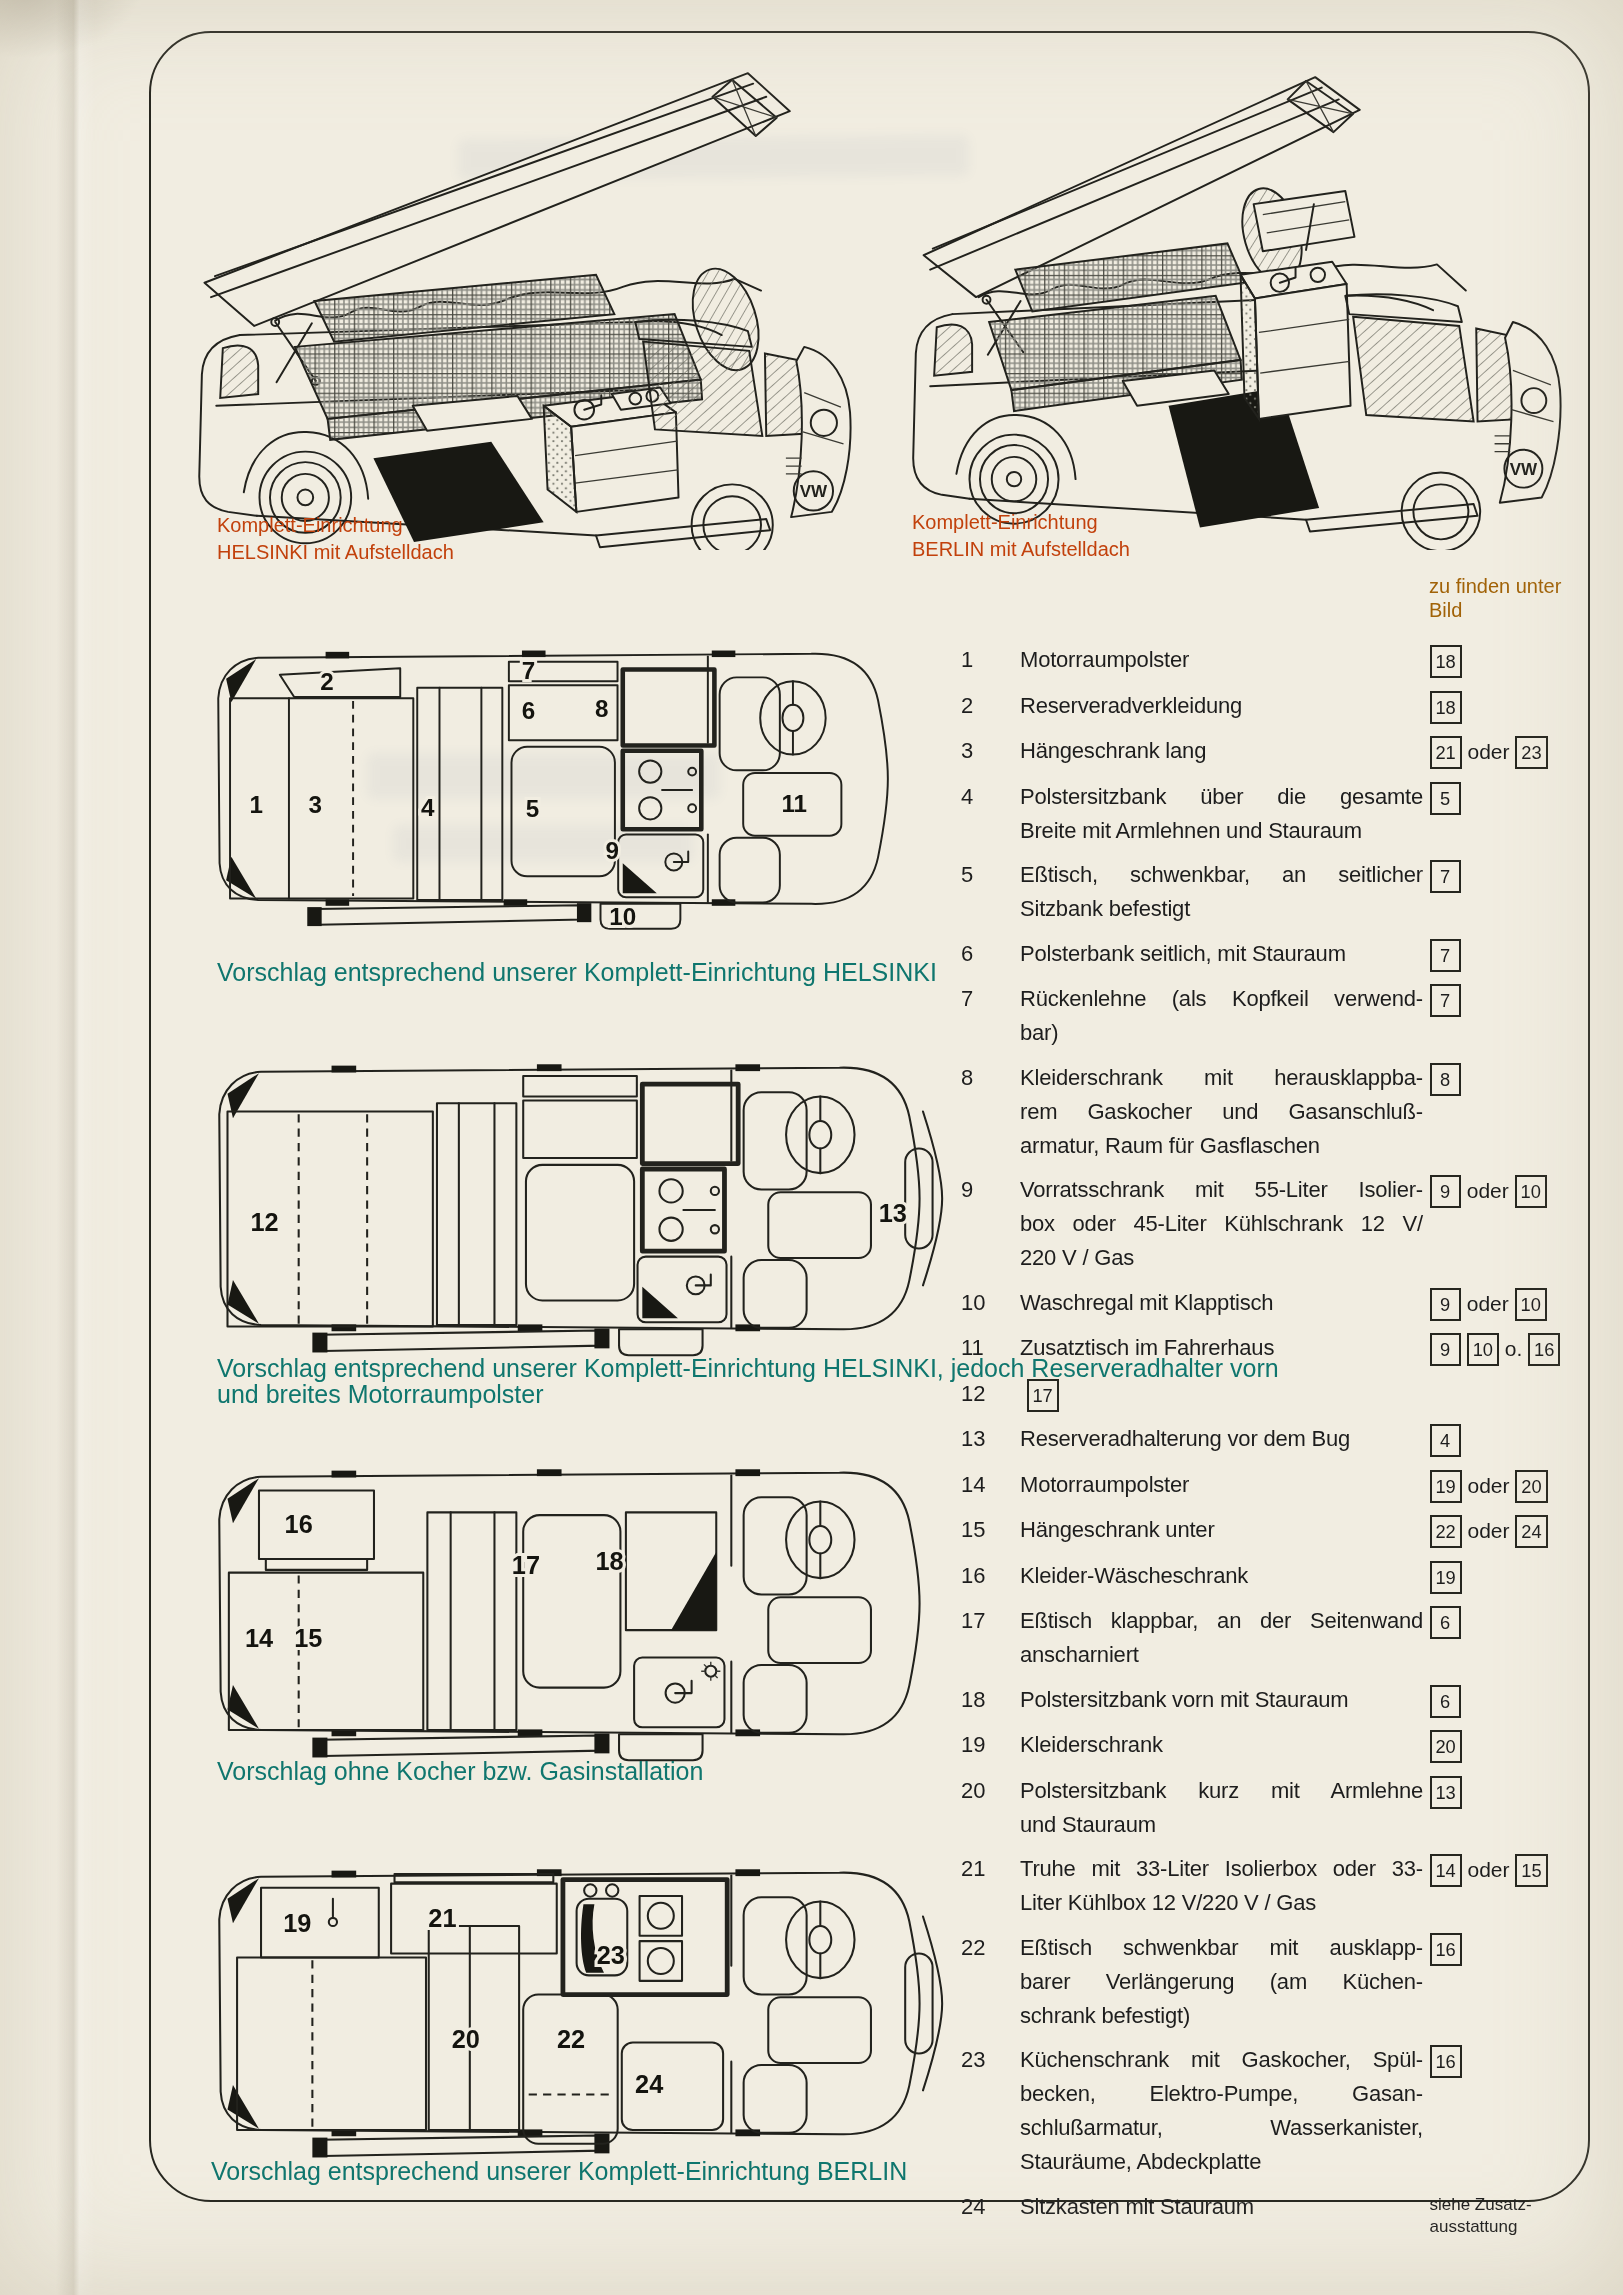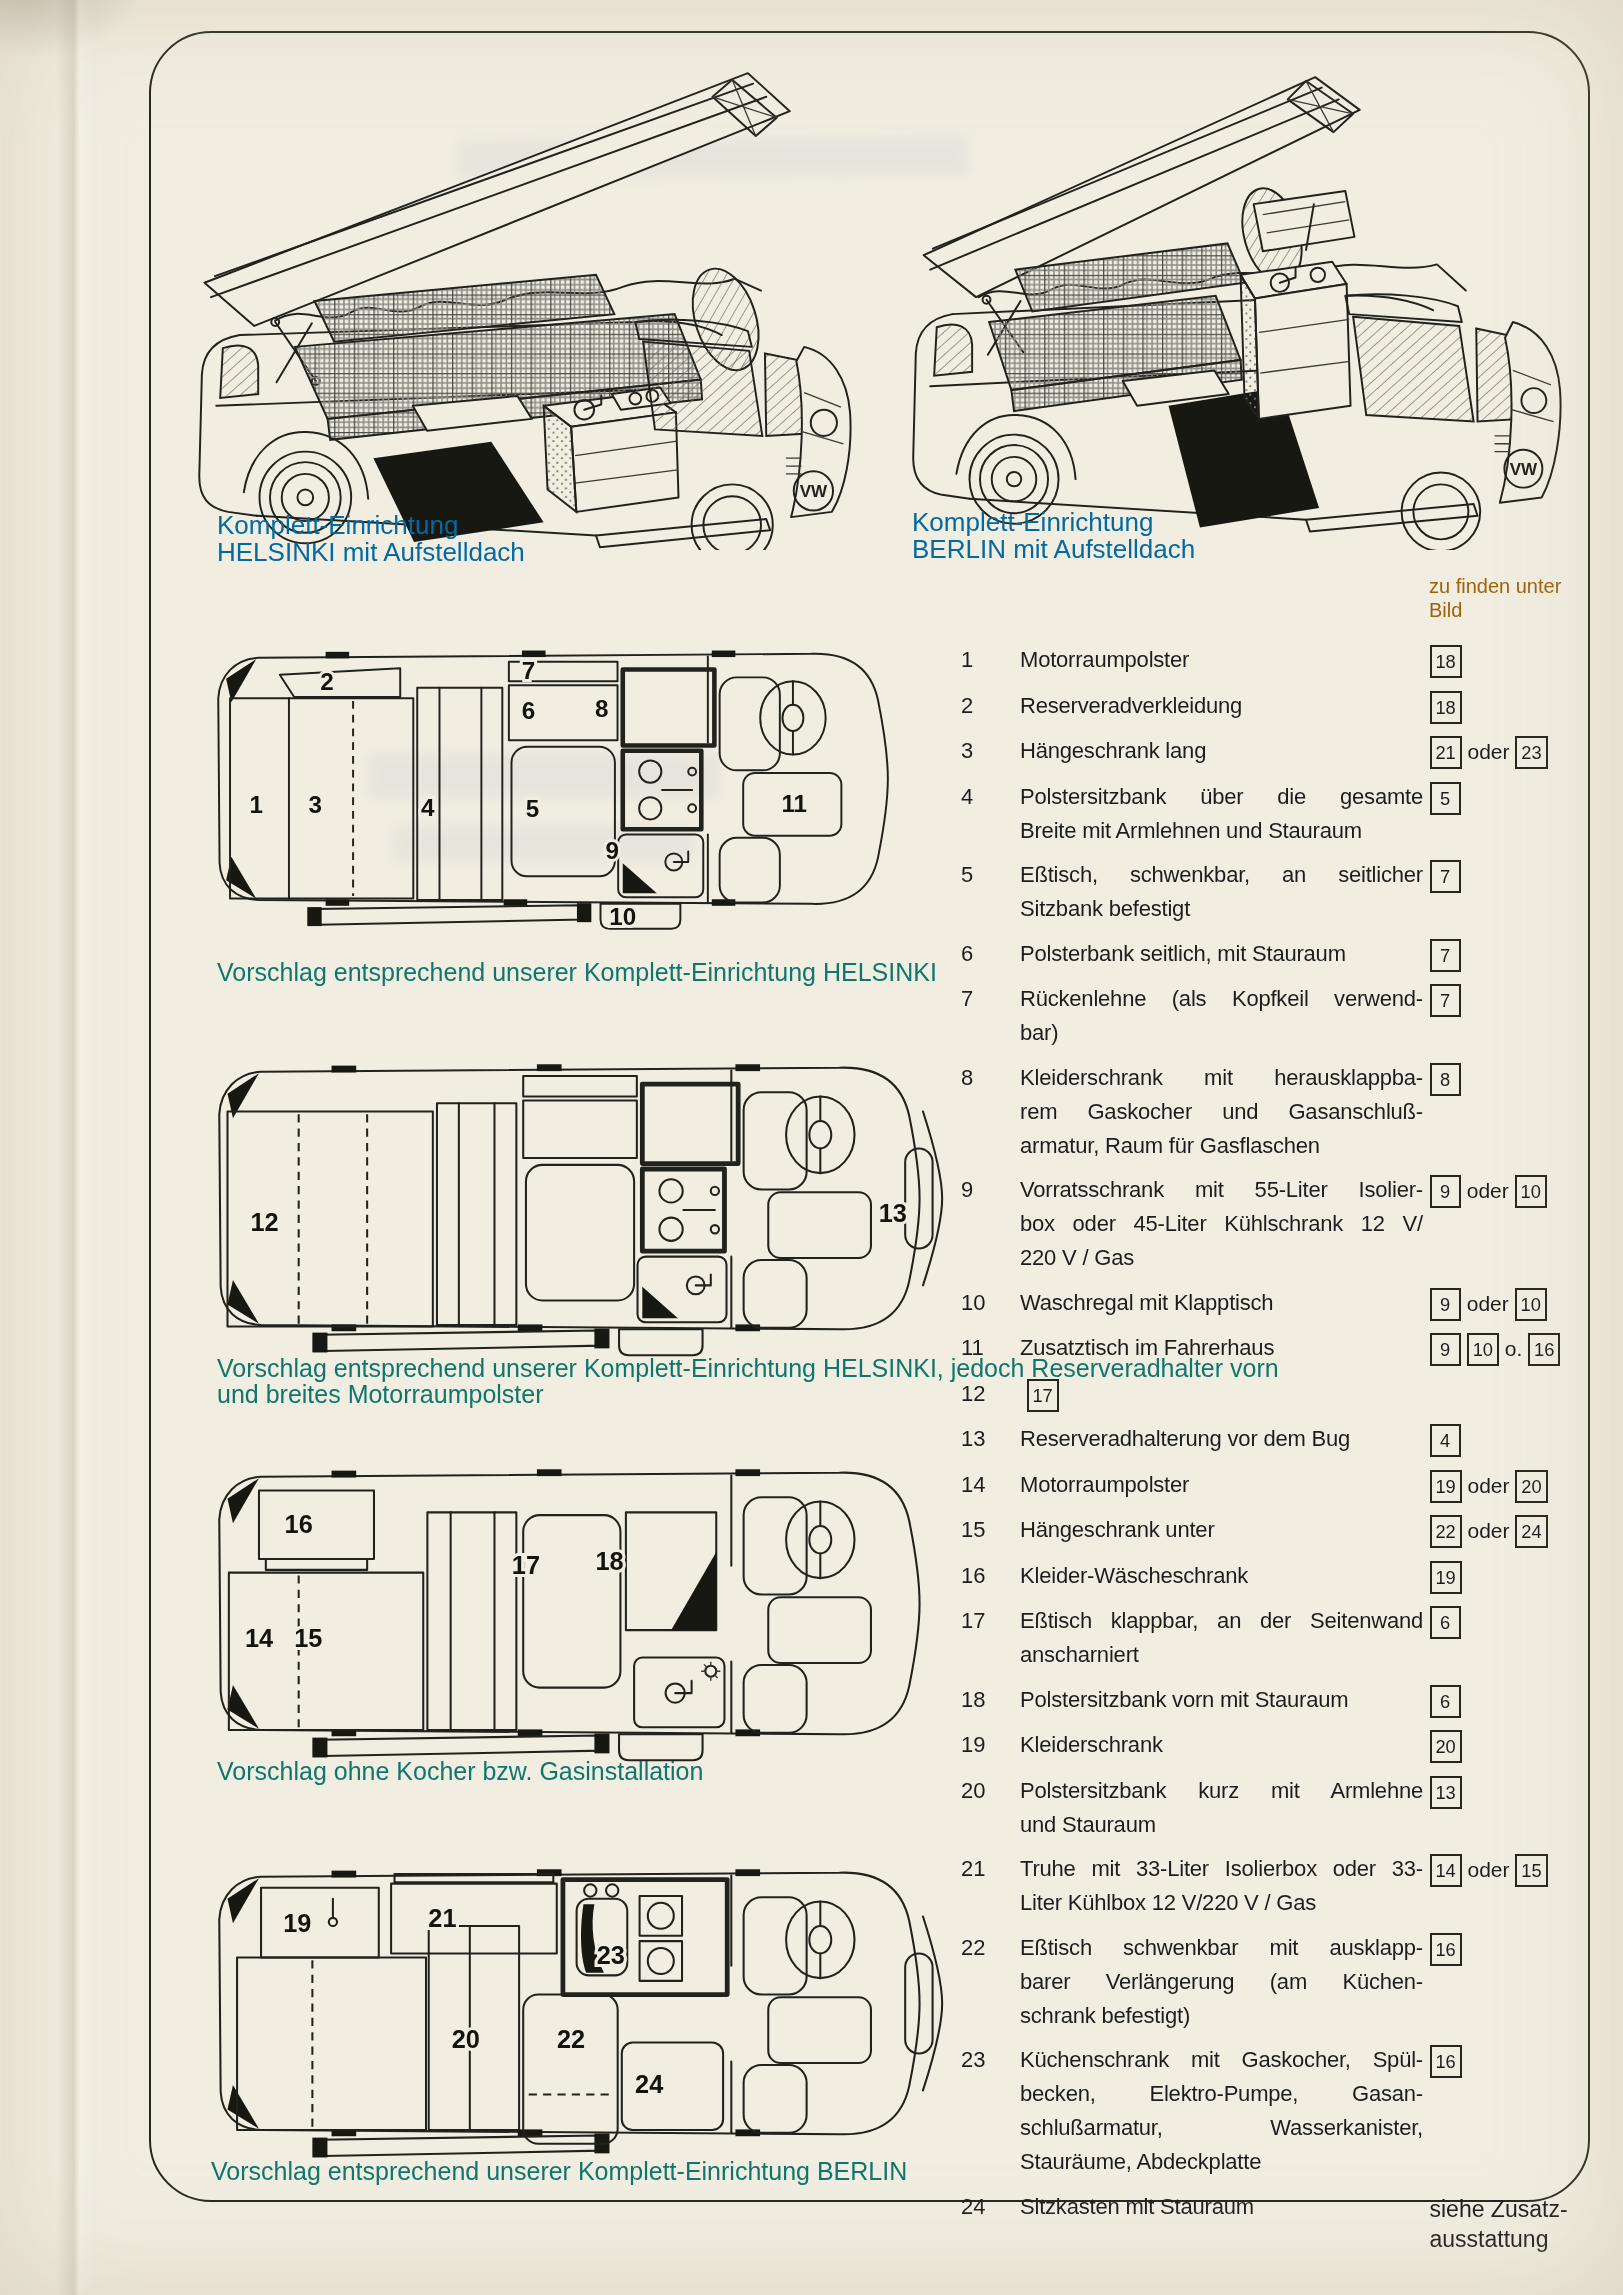--- a/index.html
+++ b/index.html
@@ -8,36 +8,36 @@
   .vignette{position:absolute;inset:0;box-shadow:inset 0 0 118px rgba(190,182,158,.45);pointer-events:none;}
   .fold{position:absolute;left:56px;top:0;width:39px;height:2295px;
         background:linear-gradient(90deg,rgba(0,0,0,0),rgba(110,100,78,.16) 45%,rgba(255,255,255,.25) 60%,rgba(0,0,0,0));}
   .corner-shadow{position:absolute;left:-26px;top:-33px;width:170px;height:92px;
         background:radial-gradient(ellipse at 30% 20%,rgba(120,110,90,.35),rgba(0,0,0,0) 70%);}
   .frame{position:absolute;left:149px;top:31px;width:1437px;height:2167px;
          border:2.6px solid #26261f;border-radius:62px;}
   .ghost{position:absolute;background:#5a6b8c;opacity:.06;filter:blur(5.2px);border-radius:6.5px;}
 
   
-  .van-caption{position:absolute;font-size:26px;line-height:27px;color:#0369a1;}
+  .van-caption{position:absolute;font-size:20px;line-height:27px;color:#c2410c;}
   .list-header{position:absolute;left:1429px;top:574px;font-size:20px;line-height:24px;color:#a16207;}
   .plan-caption{position:absolute;font-size:25px;line-height:25.5px;color:#0f766e;}
 
   
   #equipment-list{position:absolute;left:961px;top:643px;width:628px;}
   .eq-row{display:flex;align-items:flex-start;margin-bottom:10.5px;}
   .eq-num{width:59px;font-size:22px;line-height:34px;flex:0 0 auto;}
   .eq-text{width:403px;flex:0 0 auto;font-size:22px;line-height:34px;letter-spacing:-0.2px;}
   .eq-line{display:block;}
   .eq-line.just{text-align:justify;text-align-last:justify;}
   .eq-refs{margin-left:6.5px;width:160px;flex:0 0 auto;padding-top:2px;white-space:nowrap;}
   .ref-box{display:inline-block;min-width:19.6px;padding:0 3.9px;height:29px;line-height:29px;
            border:2px solid #26261f;font-size:18.3px;text-align:center;margin-right:5.9px;vertical-align:top;}
   .ref-sep{display:inline-block;font-size:21px;line-height:31px;margin-right:5.9px;vertical-align:top;}
-  .ref-note{display:inline-block;font-size:23px;line-height:30px;padding-top:2.6px;white-space:normal;}
+  .ref-note{display:inline-block;font-size:17px;line-height:22px;padding-top:2.6px;white-space:normal;}
 
   
   svg{position:absolute;}
   svg .s{stroke:#22221d;stroke-width:3;fill:none;stroke-linejoin:round;stroke-linecap:round;}
   svg .thick{stroke:#22221d;stroke-width:7;fill:none;stroke-linejoin:round;}
   svg .b{fill:#181813;stroke:none;}
   svg .fillw{fill:#f1ede1;}
   svg .dash{stroke:#22221d;stroke-width:3;fill:none;stroke-dasharray:12 9;}
   svg .fine{stroke:#3a3a33;stroke-width:2;fill:none;}
   .plan .lab text{font:bold 37px "Liberation Sans","DejaVu Sans",sans-serif;fill:#14140f;

